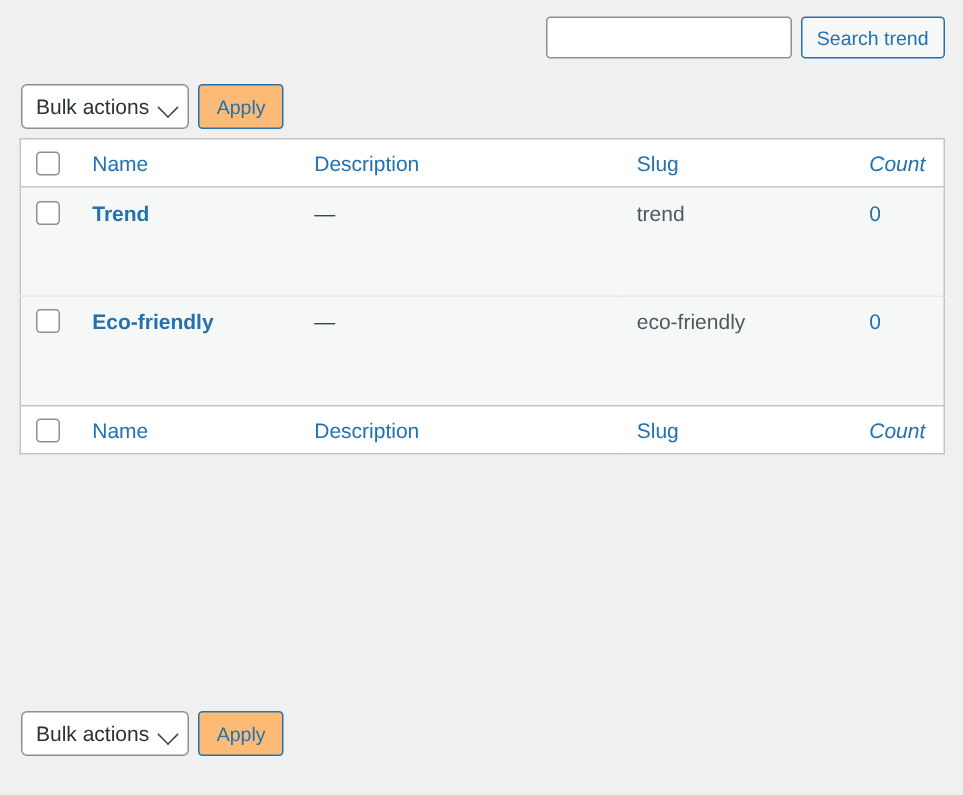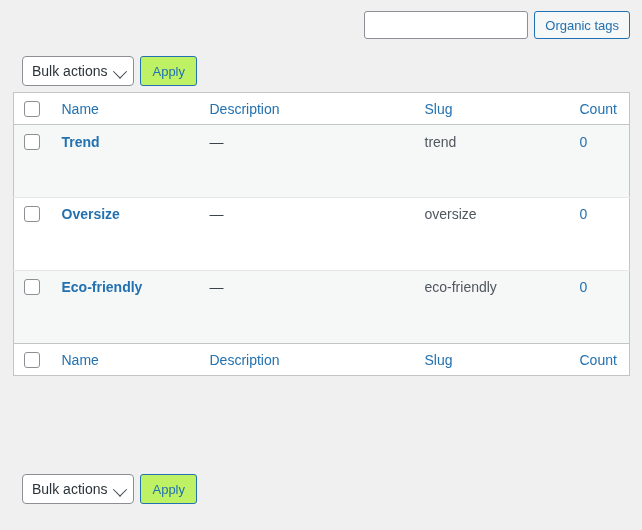--- a/index.html
+++ b/index.html
@@ -76,21 +76,20 @@
     display: inline-flex;
     align-items: center;
     border: 1px solid #8c8f94;
     border-radius: 4px;
     background: #ffffff;
     padding: 0 26px 0 9px;
     font-size: 14px;
     color: #2c3338;
     cursor: pointer;
     white-space: nowrap;
-    margin-left: 8px;
   }
   .bulk-select .chevron {
     position: absolute;
     right: 8px;
     top: 50%;
     width: 9px;
     height: 9px;
     margin-top: -3px;
     border-right: 1.6px solid #3c434a;
     border-bottom: 1.6px solid #3c434a;
@@ -99,21 +98,21 @@
   }
   .btn-apply {
     height: 30px;
     box-sizing: border-box;
     display: inline-flex;
     align-items: center;
     justify-content: center;
     padding: 8px 11px;
     border: 1px solid #2271b1;
     border-radius: 3px;
-    background: #bef264;
+    background: #fdba74;
     color: #2271b1;
     font-size: 13px;
     line-height: 1;
     cursor: pointer;
   }
 
   
   .wp-list-table {
     position: absolute;
     left: 13px;
@@ -178,28 +177,28 @@
     cursor: pointer;
   }
   .desc-cell { color: #3c434a; }
   .slug-cell { color: #50575e; }
   .count-cell { text-align: right; padding-right: 22px; }
   .count-link {
     color: #2271b1;
     text-decoration: none;
     cursor: pointer;
   }
-  th.count-head { text-align: right; padding-right: 22px; }
+  th.count-head { text-align: right; padding-right: 22px; font-style: italic; }
 </style>
 </head>
 <body>
 
 <div class="search-row">
   <input class="search-input" type="text" placeholder="" style="">
-  <button class="btn-secondary">Organic tags</button>
+  <button class="btn-secondary">Search trend</button>
 </div>
 
 <div class="tablenav top">
   <div class="bulk-select">
     <span>Bulk actions</span>
     <span class="chevron"></span>
   </div>
   <button class="btn-apply">Apply</button>
 </div>
 
@@ -225,29 +224,20 @@
   <tbody id="tbody">
       <tr class="alt">
         <td class="col-cb-cell">
           <span class="cb-check"></span>
         </td>
         <td><a class="row-title">Trend</a></td>
         <td class="desc-cell">—</td>
         <td class="slug-cell">trend</td>
         <td class="count-cell"><a class="count-link">0</a></td>
       </tr>
-      <tr>
-        <td class="col-cb-cell">
-          <span class="cb-check"></span>
-        </td>
-        <td><a class="row-title">Oversize</a></td>
-        <td class="desc-cell">—</td>
-        <td class="slug-cell">oversize</td>
-        <td class="count-cell"><a class="count-link">0</a></td>
-      </tr>
       <tr class="alt">
         <td class="col-cb-cell">
           <span class="cb-check"></span>
         </td>
         <td><a class="row-title">Eco-friendly</a></td>
         <td class="desc-cell">—</td>
         <td class="slug-cell">eco-friendly</td>
         <td class="count-cell"><a class="count-link">0</a></td>
       </tr>
     </tbody>

